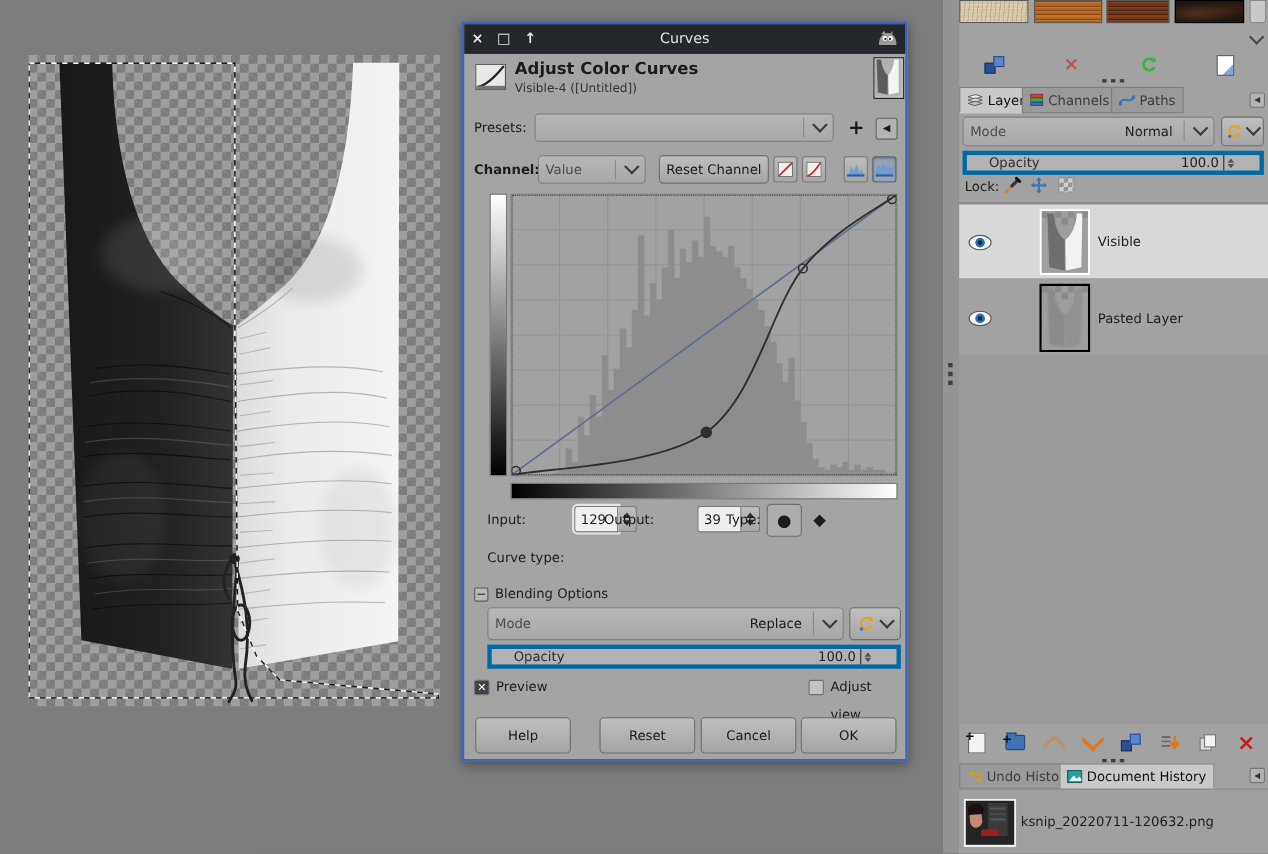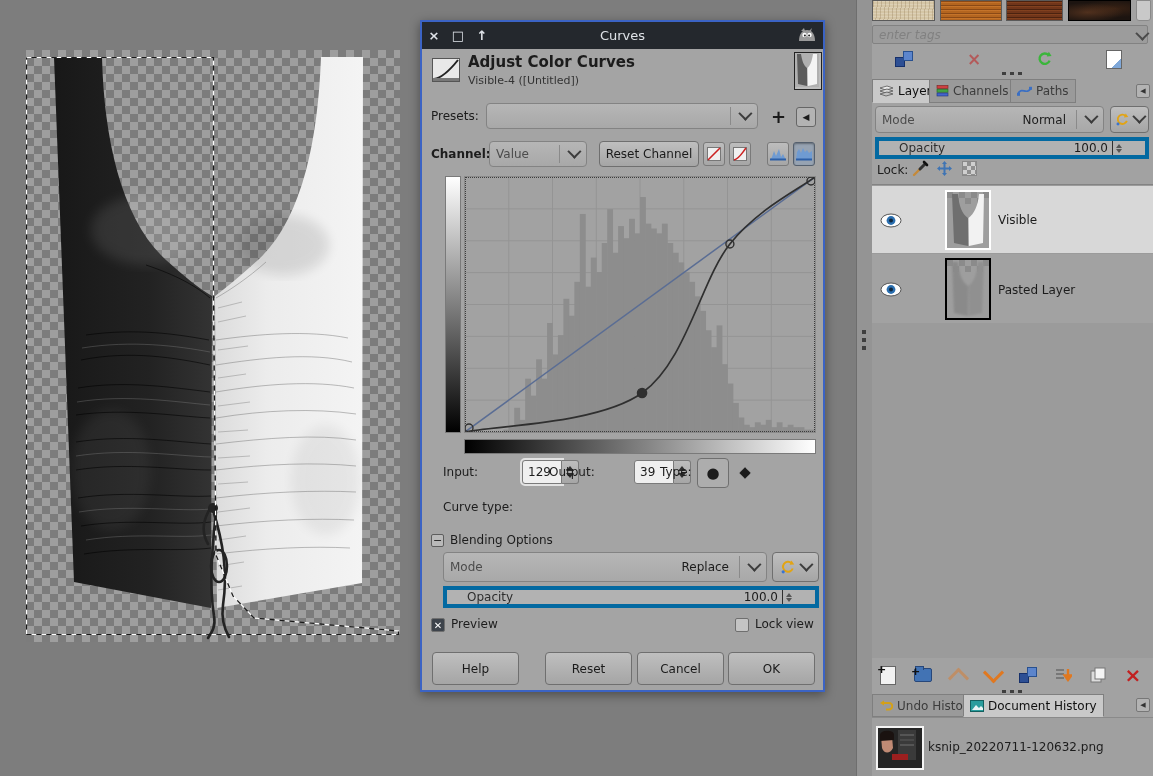--- a/index.html
+++ b/index.html
@@ -418,21 +418,21 @@
           <i class="tri-up"></i>
           <i class="tri-dn"></i>
         </span>
     </div>
 
     <div class="cb on" style="left:9px;top:596px">
       <span>✕</span>
     </div>
     <div class="dlg-label" style="left:29px;top:589px">Preview</div>
     <div class="cb off" style="left:313px;top:596px"></div>
-    <div class="dlg-label" style="left:333px;top:589px">Lock view</div>
+    <div class="dlg-label" style="left:333px;top:589px">Adjust view</div>
 
     <div class="btn" style="left:10px;top:630px;width:87px;height:33px">
         <span>Help</span>
       </div>
     <div class="btn" style="left:123px;top:630px;width:87px;height:33px">
         <span>Reset</span>
       </div>
     <div class="btn" style="left:215px;top:630px;width:87px;height:33px">
         <span>Cancel</span>
       </div>
@@ -442,21 +442,20 @@
   </div>
 
   <div id="panel" class="abs">
 
     <div class="swatch" style="left:0;width:63px;background:#d5c6a6;background-image:repeating-linear-gradient(95deg,rgba(140,115,80,.3) 0 1px,transparent 1px 4px),repeating-linear-gradient(0deg,rgba(255,255,255,.18) 0 1px,transparent 1px 3px)"></div>
     <div class="swatch" style="left:68px;width:62px;background:#b4651f;background-image:repeating-linear-gradient(to bottom,rgba(90,40,10,.45) 0 1px,rgba(235,150,70,.3) 1px 2px,transparent 2px 4px)"></div>
     <div class="swatch" style="left:134px;width:57px;background:#70351a;background-image:repeating-linear-gradient(to bottom,rgba(40,15,5,.5) 0 1px,rgba(170,90,40,.3) 1px 2px,transparent 2px 4px)"></div>
     <div class="swatch" style="left:196px;width:63px;background:#1c1410;background-image:radial-gradient(ellipse at 30% 60%,rgba(120,70,40,.55),transparent 60%),radial-gradient(ellipse at 75% 40%,rgba(90,50,25,.45),transparent 55%);border-color:#000"></div>
     <div class="abs" style="left:264px;top:0;width:13px;height:19px;background:#c9c9c9;border:1px solid #8a8a8a;border-radius:0 0 3px 3px"></div>
 
-    <input id="tagsin" type="text" placeholder="enter tags" style="">
     <span class="chev" style="position:absolute;left:262px;top:30px;border-color:#4a4a4a"></span>
 
     <div class="dock-ico" style="left:20px">
         <span class="dupsq">
           <i class="b"></i>
           <i class="f"></i>
         </span>
       </div>
     <div class="dock-ico" style="left:90px;opacity:.55">
         <span class="ico-x">×</span>

